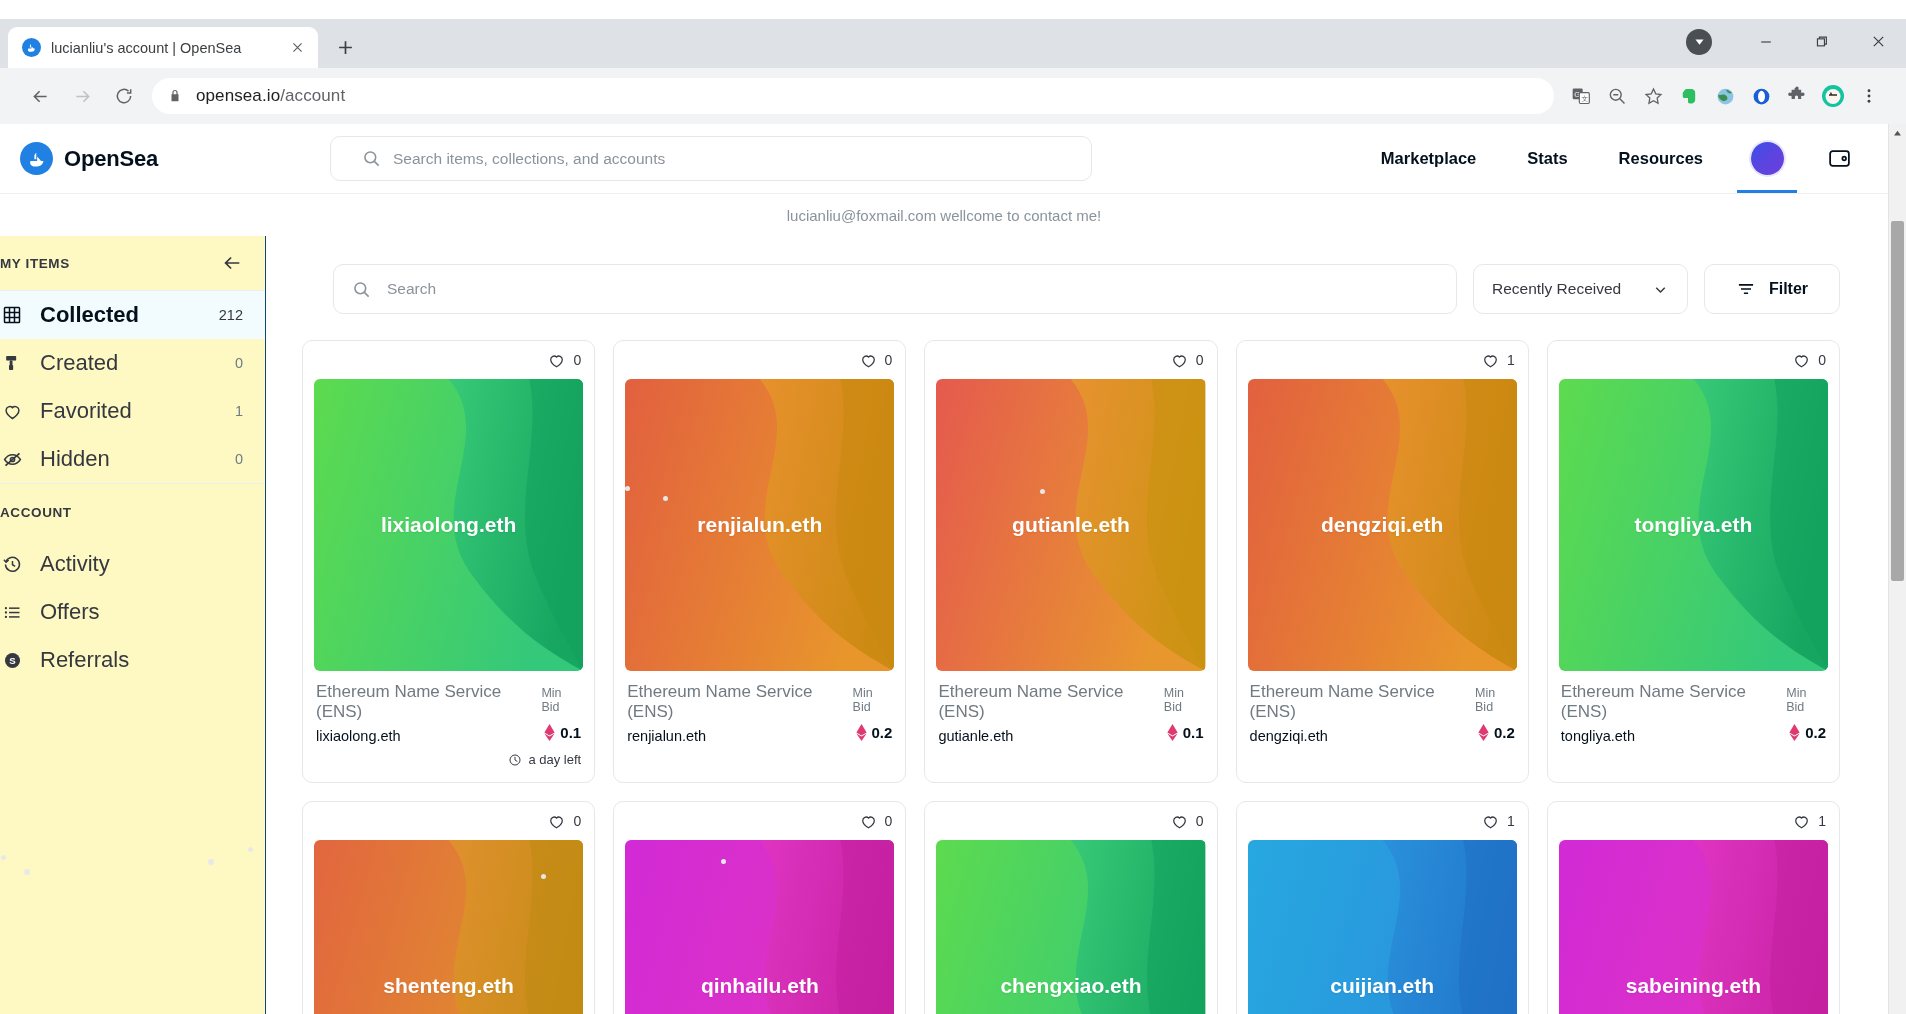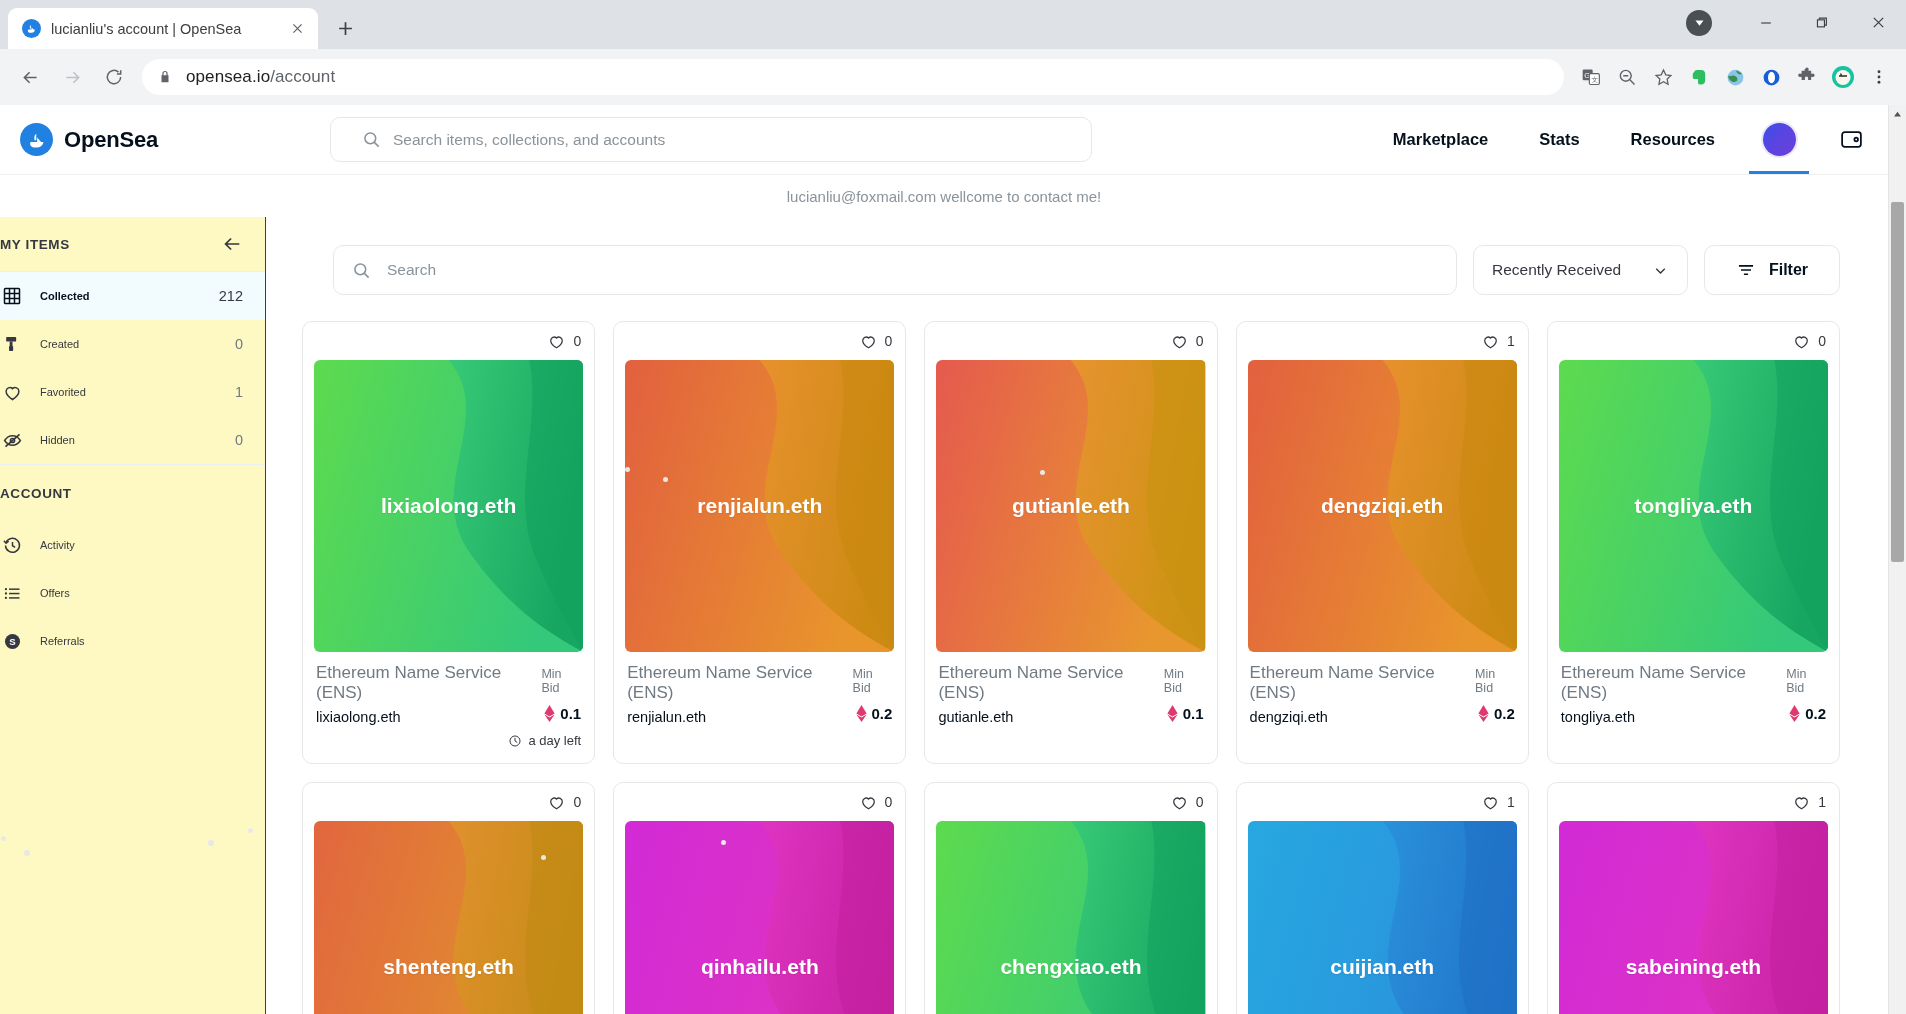--- a/index.html
+++ b/index.html
@@ -7,21 +7,21 @@
     width: 1906px; height: 1014px;
     overflow: hidden;
     font-family: "Liberation Sans", sans-serif;
     background: #ffffff;
   }
 
   
   .browser-chrome { width: 1906px; background: #dee1e6; }
   .tabstrip {
     height: 49px; display: flex; align-items: flex-end;
-    padding-left: 8px; position: relative;
+    padding-left: 8px; position: relative; margin-top: 19px;
   }
   .tab {
     height: 41px; width: 310px;
     background: #ffffff;
     border-radius: 9px 9px 0 0;
     display: flex; align-items: center;
     padding: 0 10px 0 14px;
     gap: 10px;
   }
   .tab-favicon {
@@ -55,21 +55,21 @@
     display: flex; align-items: center; justify-content: center;
   }
   .wc-btn {
     width: 56px; height: 45px;
     display: flex; align-items: center; justify-content: center;
     color: #3c4043;
   }
 
   .toolbar {
     height: 56px; background: #f1f3f4;
-    display: flex; align-items: center; padding: 0 10px;
+    display: flex; align-items: center; padding: 0 20px;
     gap: 2px;
   }
   .tb-icon {
     width: 40px; height: 40px; border-radius: 50%;
     display: flex; align-items: center; justify-content: center;
     color: #5f6368; flex: 0 0 auto;
   }
   .omnibox {
     flex: 1; height: 36px; background: #ffffff;
     border-radius: 18px; margin: 0 8px 0 6px;
@@ -104,21 +104,21 @@
     width: 762px; height: 45px; border: 1px solid #e5e8eb;
     border-radius: 10px; display: flex; align-items: center;
     padding: 0 31px; gap: 12px; background: #fff;
   }
   .os-search input {
     border: none; outline: none; font-size: 15.5px; color: #707a83;
     width: 100%; background: transparent;
     font-family: "Liberation Sans", sans-serif;
   }
   .os-search input::placeholder { color: #8a939b; }
-  .os-nav { margin-left: auto; display: flex; align-items: center; gap: 5px; padding-right: 6px; }
+  .os-nav { margin-left: auto; display: flex; align-items: center; gap: 5px; padding-right: 18px; }
   .os-nav-item {
     font-size: 16.5px; color: #04111d; font-weight: 600;
     padding: 0 23px; height: 69px; display: flex; align-items: center;
   }
   .os-avatar-wrap {
     width: 72px; height: 69px; display: flex; align-items: center; justify-content: center;
     position: relative;
   }
   .os-avatar {
     width: 33px; height: 33px; border-radius: 50%;
@@ -152,21 +152,21 @@
   }
   .sb-back { color: #353840; display: flex; align-items: center; }
   .sb-sep { height: 1px; background: #eceff2; }
   .sb-item {
     height: 48px; display: flex; align-items: center;
     padding: 0 22px 0 0; gap: 16px;
   }
   .sb-item.active { background: #f2fbfe; }
   .sb-ico { width: 24px; display: flex; align-items: center; justify-content: center; color: #353840; flex:0 0 24px;}
   .sb-item.active .sb-ico { color: #04111d; }
-  .sb-label { font-size: 11px; color: #353840; flex: 1; }
+  .sb-label { font-size: 22px; color: #353840; flex: 1; }
   .sb-item.active .sb-label { font-weight: bold; color: #04111d; }
   .sb-count { font-size: 14.5px; color: #707a83; }
   .sb-item.active .sb-count { color: #353840; }
   .sb-section {
     height: 56px; display: flex; align-items: center;
     font-size: 13.5px; font-weight: bold; color: #353840; letter-spacing: .6px;
   }
 
   .content { flex: 1; padding: 28px 48px 0 36px; overflow: hidden; }
 

